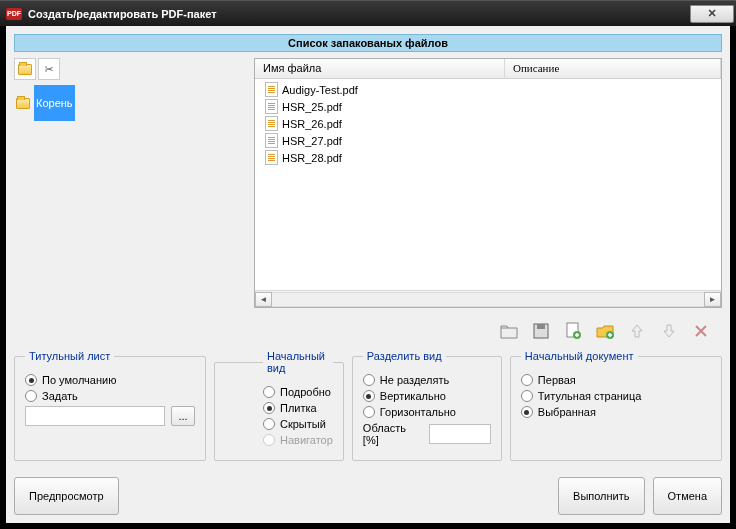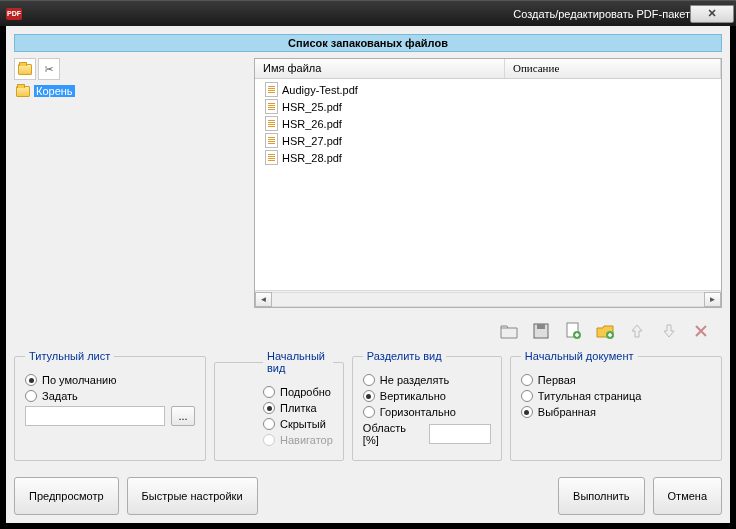--- a/index.html
+++ b/index.html
@@ -1,30 +1,30 @@
 <!DOCTYPE html>
 <html><head>
 <meta charset="utf-8">
 <style>
   * { box-sizing: border-box; margin: 0; padding: 0; font-family: Tahoma, Arial, sans-serif; font-size: 11px; }
   body { background: #000; width: 736px; height: 529px; overflow: hidden; }
   .window { width: 736px; height: 529px; background: #000; display: flex; flex-direction: column; }
   .titlebar { height: 26px; background: linear-gradient(#3a3a3a, #1a1a1a); display: flex; align-items: center; padding: 0 2px 0 6px; border-top: 1px solid #555; }
   .titlebar-icon { width: 16px; height: 12px; background: #b22; color: #fff; font-size: 7px; font-weight: bold; display: flex; align-items: center; justify-content: center; border-radius: 2px; margin-right: 6px; }
-  .titlebar-text { color: #fff; font-weight: normal; flex: 1; text-align: right; }
+  .titlebar-text { color: #fff; font-weight: bold; flex: 1; }
   .titlebar-close { width: 44px; height: 18px; background: linear-gradient(#f5f5f5,#d8d8d8); border: 1px solid #888; display: flex; align-items: center; justify-content: center; font-weight: bold; color: #444; cursor: default; border-radius: 0 0 2px 2px;}
   .client { flex: 1; background: #f0f0f0; margin: 0 6px 6px 6px; padding: 8px; display: flex; flex-direction: column; gap: 6px; }
   .banner { background: #a8d8f0; border: 1px solid #7ab8d8; text-align: center; padding: 2px; font-weight: bold; }
   .top { display: flex; gap: 6px; height: 250px; }
   .tree-col { width: 200px; display: flex; flex-direction: column; }
   .tree-tools { display: flex; gap: 2px; margin-bottom: 4px; }
   .tbtn { width: 22px; height: 22px; border: 1px solid #ccc; background: #fff; display: flex; align-items: center; justify-content: center; cursor: default; }
   .tree { flex: 1; }
   .tree-item { display: flex; align-items: center; gap: 4px; padding: 1px 2px;}
-  .tree-item.sel .lbl { background: #3399ff; color: #fff; padding: 0 2px; }
+  .tree-item.sel .lbl { background: #3399ff; color: #fff; padding: 12px 2px; }
   .folder-ic { width: 14px; height: 11px; background: linear-gradient(#ffe9a8,#f7c94b); border: 1px solid #d4a020; border-radius: 1px; position: relative; }
   .folder-ic:before { content:""; position:absolute; top:-3px; left:0; width:6px; height:3px; background:#f7c94b; border:1px solid #d4a020; border-bottom:none; border-radius:1px 1px 0 0;}
   .scis { color:#666; }
   .list-col { flex: 1; border: 1px solid #b0b0b0; background: #fff; display: flex; flex-direction: column; margin-left: 34px; }
   .list-head { display: flex; background: linear-gradient(#fdfdfd,#ececec); border-bottom: 1px solid #d0d0d0; height: 20px; }
   .list-head .col { padding: 3px 8px; border-right: 1px solid #d8d8d8; }
   .col-name { width: 250px; }
   .col-desc { flex: 1; font-family: Liberation Serif, serif; }
   .list-body { flex: 1; overflow: hidden; padding: 2px 8px; }
   .file-row { display: flex; align-items: center; gap: 4px; padding: 1px 2px; }
@@ -230,19 +230,18 @@
           </div>
         <div class="opt">
             <span class="radio on"></span>
             <span>Выбранная</span>
           </div>
       </fieldset>
     </div>
 
     <div class="bottom">
       <div class="btn">Предпросмотр</div>
-      <div class="btn">Быстрые настройки</div>
       <div class="spacer"></div>
       <div class="btn">Выполнить</div>
       <div class="btn">Отмена</div>
     </div>
   </div>
 </div>
 
 </body></html>

